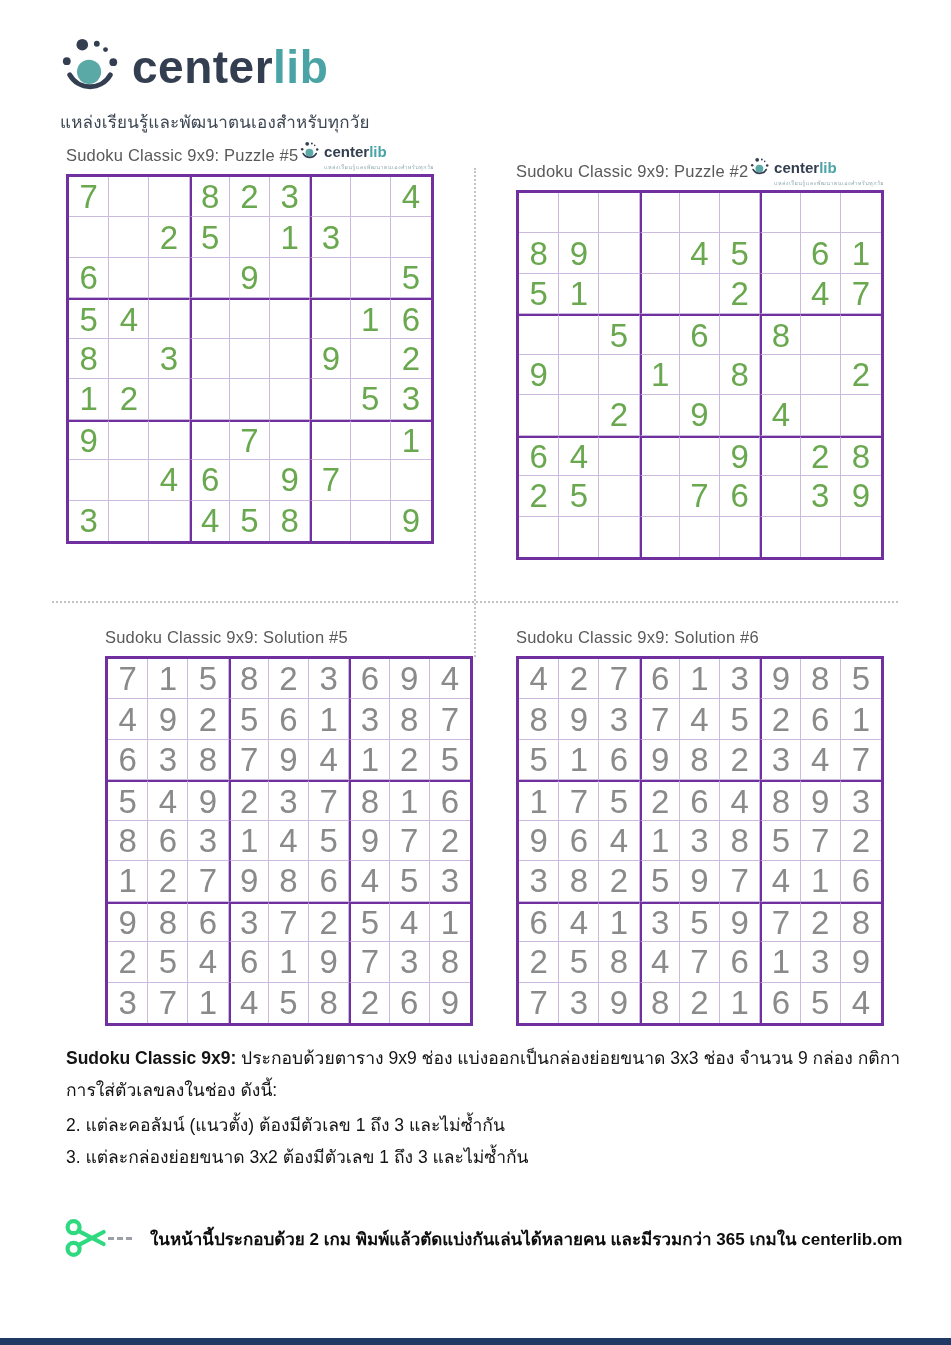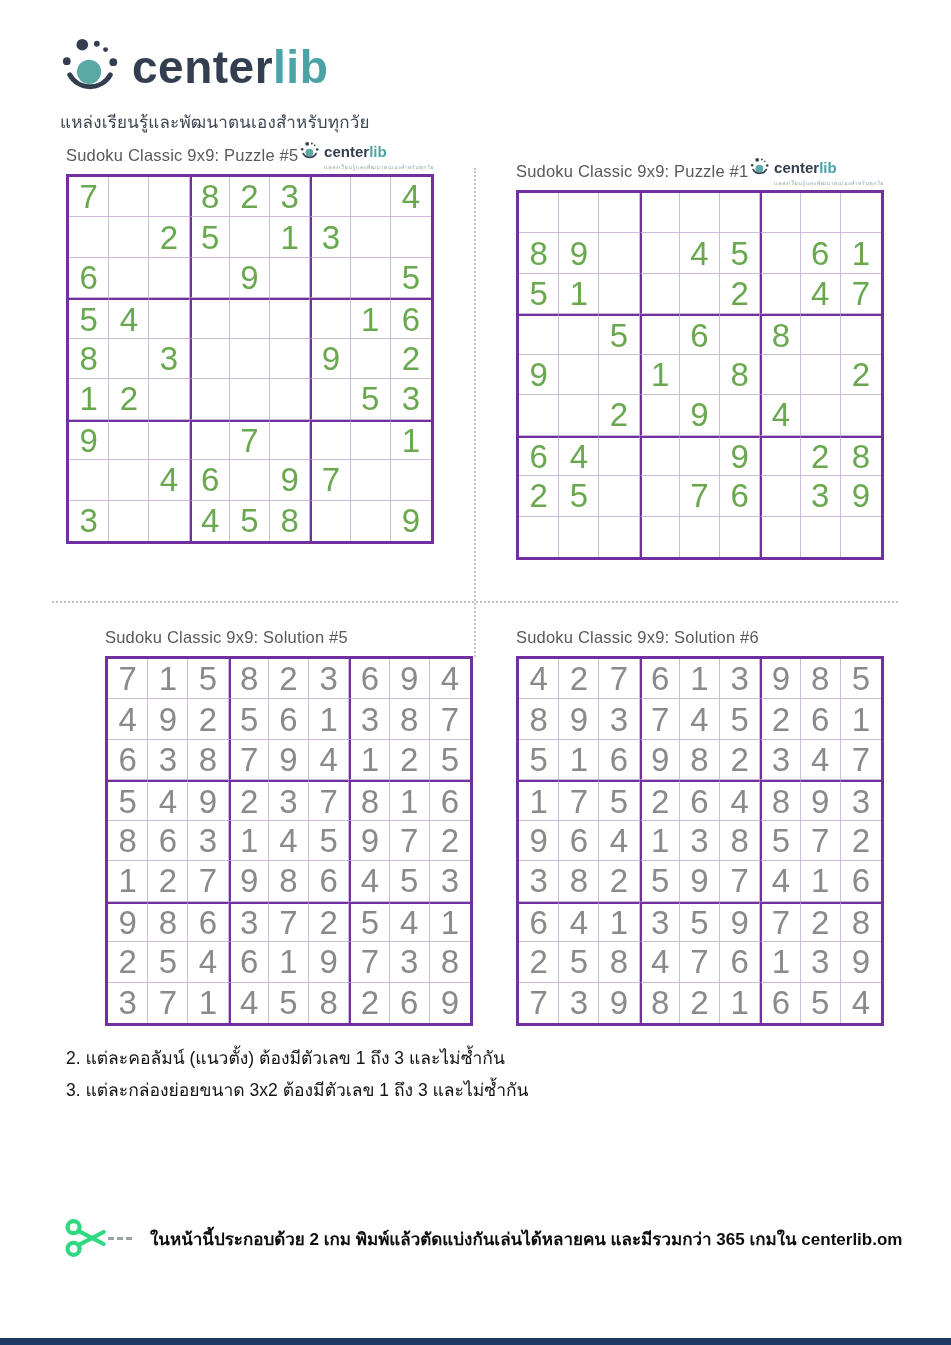--- a/index.html
+++ b/index.html
@@ -184,21 +184,21 @@
         <div class="cell">5</div>
         <div class="cell">8</div>
         <div class="cell bl"></div>
         <div class="cell"></div>
         <div class="cell">9</div>
       </div>
   </section>
 
   <section class="quad" style="left:516px; top:160px;">
     <div class="quad-head">
-      <h2 class="quad-title">Sudoku Classic 9x9: Puzzle #1</h2>
+      <h2 class="quad-title">Sudoku Classic 9x9: Puzzle #2</h2>
       <div class="mini-logo">
         <div class="mini-row">
           <svg class="mini-icon" viewBox="0 0 64 64">
             <circle cx="30" cy="37" r="12.5" fill="#5aa9a6"></circle>
             <path d="M 10 40 A 24 24 0 0 0 52 40" stroke="#333f50" stroke-width="5" fill="none" stroke-linecap="round"></path>
             <circle cx="23" cy="9" r="6" fill="#333f50"></circle>
             <circle cx="38" cy="8" r="3" fill="#333f50"></circle>
             <circle cx="47" cy="14" r="2.5" fill="#333f50"></circle>
             <circle cx="55" cy="27" r="4" fill="#333f50"></circle>
             <circle cx="7" cy="26" r="4" fill="#333f50"></circle>
@@ -465,20 +465,21 @@
         <div class="cell bl">8</div>
         <div class="cell">2</div>
         <div class="cell">1</div>
         <div class="cell bl">6</div>
         <div class="cell">5</div>
         <div class="cell">4</div>
       </div>
   </section>
 
   <section class="rules">
+    <p><span class="lead">Sudoku Classic 9x9:</span><span> ประกอบด้วยตาราง 9x9 ช่อง แบ่งออกเป็นกล่องย่อยขนาด 3x3 ช่อง จำนวน 9 กล่อง กติกาการใส่ตัวเลขลงในช่อง ดังนี้:</span></p>
     <div class="rule-item">2. แต่ละคอลัมน์ (แนวตั้ง) ต้องมีตัวเลข 1 ถึง 3 และไม่ซ้ำกัน</div>
     <div class="rule-item">3. แต่ละกล่องย่อยขนาด 3x2 ต้องมีตัวเลข 1 ถึง 3 และไม่ซ้ำกัน</div>
   </section>
 
   <div class="cutline">
     <svg class="scissors-icon" viewBox="0 0 40 40">
       <circle cx="8" cy="11" r="5" fill="none" stroke="#2fd980" stroke-width="3.5"></circle>
       <circle cx="8" cy="29" r="5" fill="none" stroke="#2fd980" stroke-width="3.5"></circle>
       <line x1="12" y1="14" x2="33" y2="25" stroke="#2fd980" stroke-width="3.5" stroke-linecap="round"></line>
       <line x1="12" y1="26" x2="33" y2="15" stroke="#2fd980" stroke-width="3.5" stroke-linecap="round"></line>

